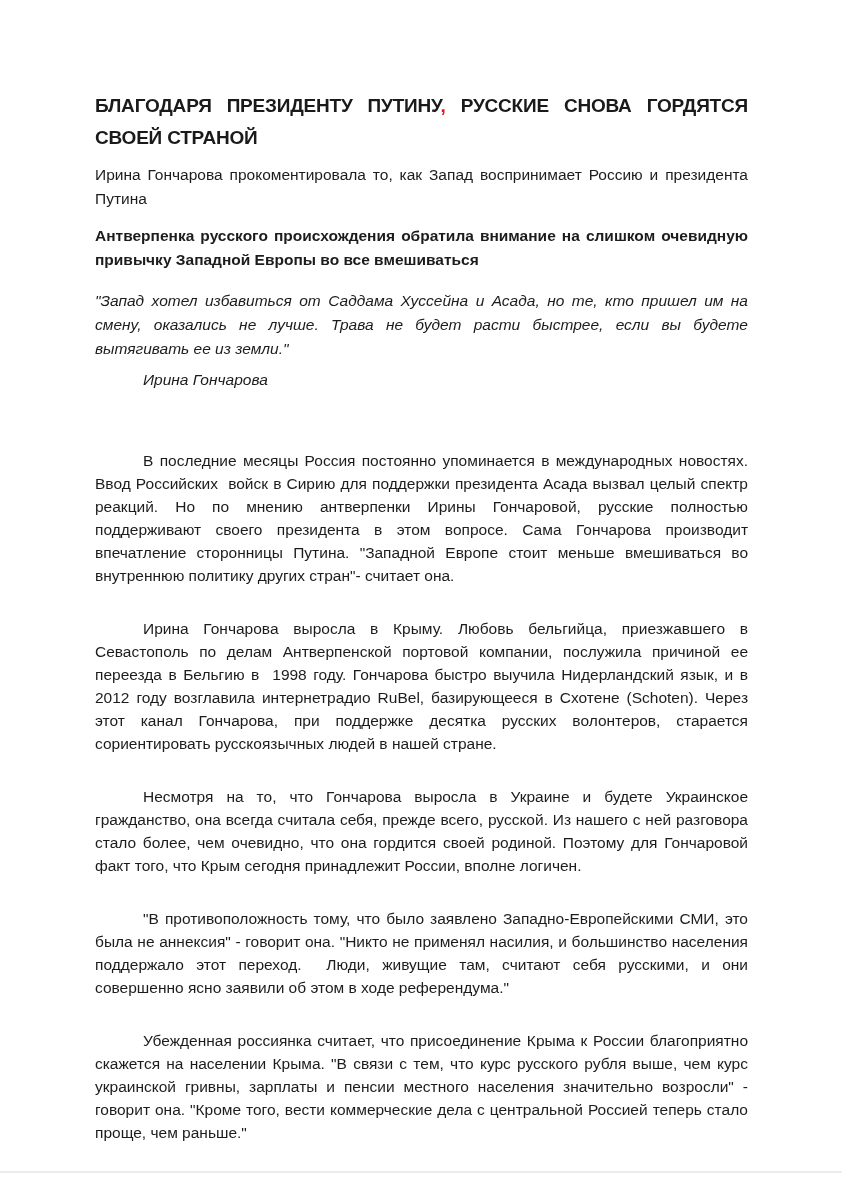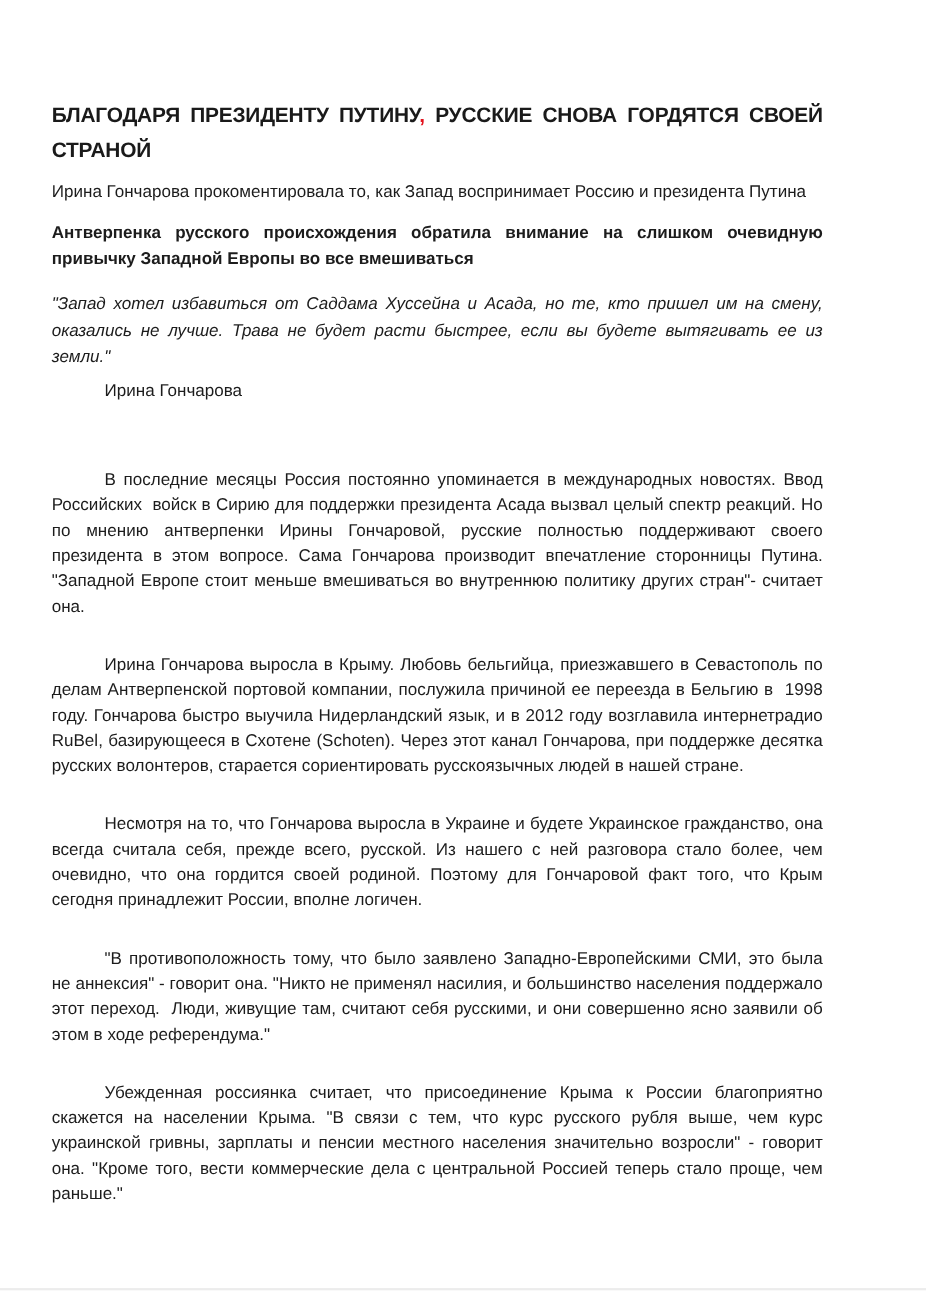--- a/index.html
+++ b/index.html
@@ -14,21 +14,21 @@
     font-family: "Liberation Sans", "DejaVu Sans", sans-serif;
     color: #1c1c1c;
     overflow: hidden;
   }
   .page {
     position: absolute;
     left: 0; top: 0;
     width: 842px;
     height: 1055px;
     box-sizing: border-box;
-    padding: 90px 94px 0 47px;
+    padding: 90px 94px 0 95px;
     background: #ffffff;
   }
   h1.title {
     margin: 0;
     font-size: 19px;
     font-weight: bold;
     line-height: 32px;
     letter-spacing: -0.2px;
     text-align: justify;
     color: #1a1a1a;
@@ -52,20 +52,21 @@
   }
   .pull-quote {
     margin-top: 17px;
     font-style: italic;
     font-size: 15.5px;
     line-height: 24px;
     text-align: justify;
   }
   .attribution {
     margin: 7px 0 0 48px;
+    font-style: italic;
     font-size: 15.5px;
     line-height: 24px;
   }
   .body-p {
     margin-top: 30px;
     font-size: 15.5px;
     line-height: 23px;
     text-align: justify;
     text-indent: 48px;
     white-space: pre-wrap;

